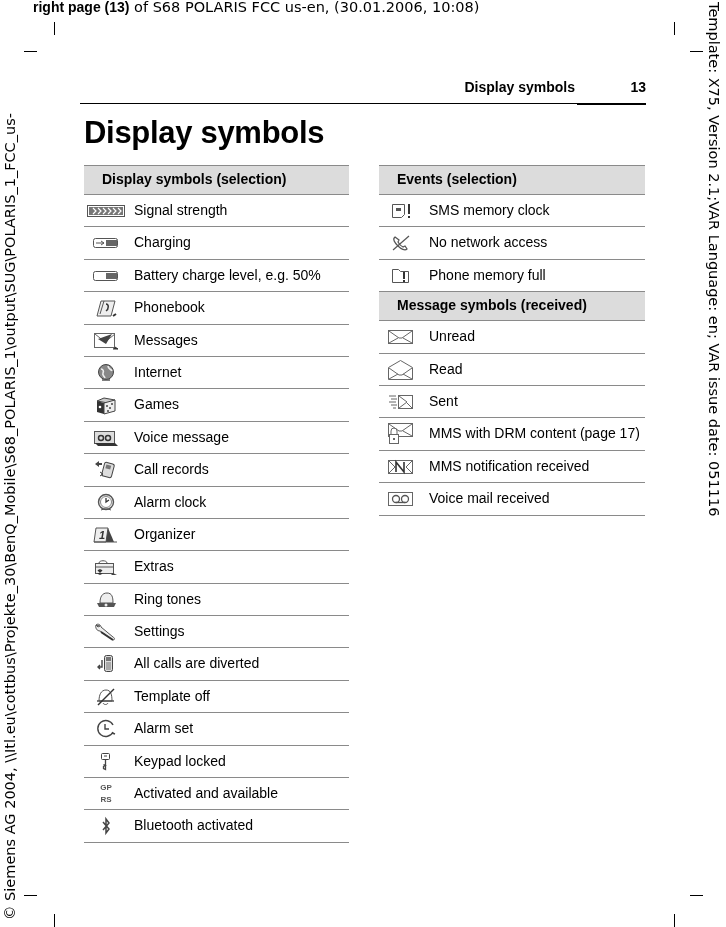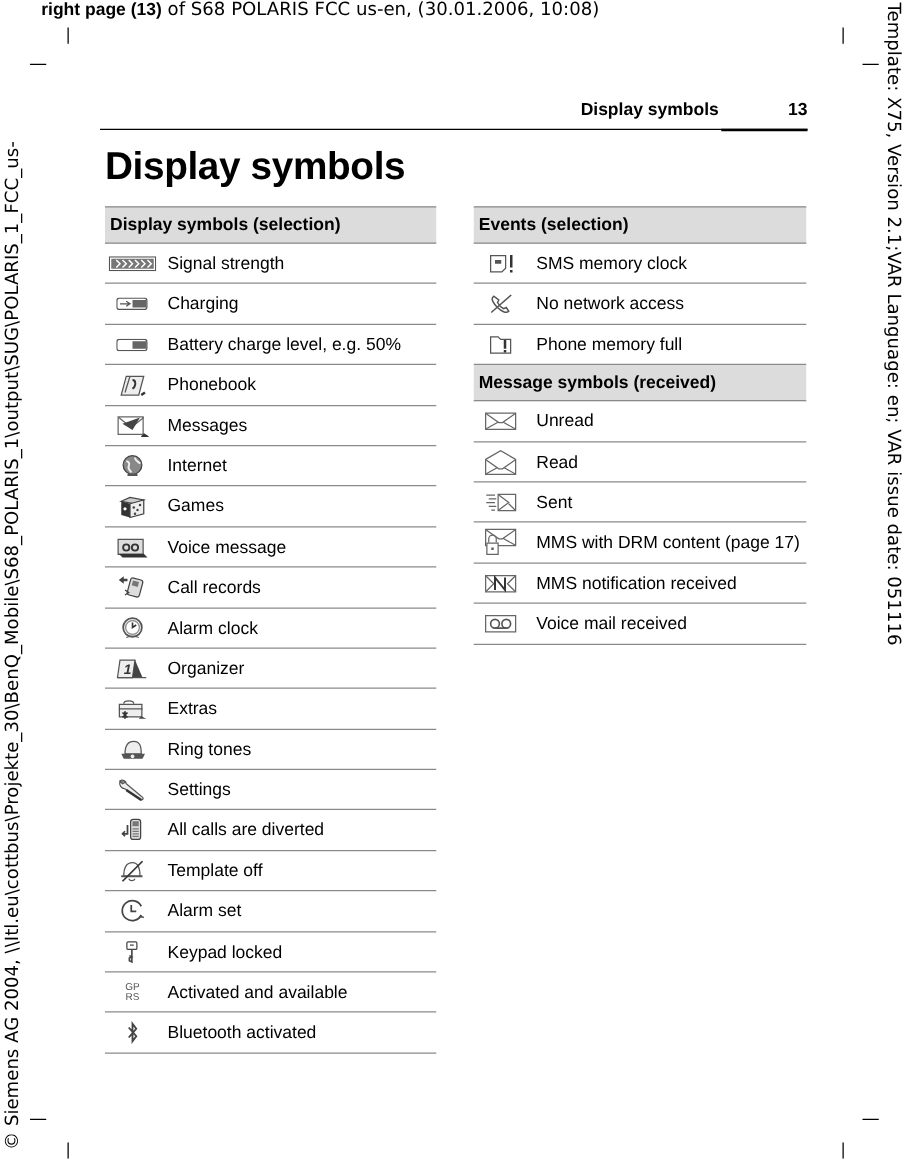--- a/index.html
+++ b/index.html
@@ -39,21 +39,21 @@
     }
     .page-title {
       position: absolute; left: 84px; top: 115px; font-size: 31px; font-weight: bold;
       letter-spacing: -0.3px;
     }
     .table { position: absolute; width: 265px; }
     .table.left { left: 84px; top: 165px; }
     .table.right { left: 379px; top: 165px; width: 266px; }
     .thead {
       background: #dcdcdc; font-weight: bold; font-size: 14px;
-      height: 28px; line-height: 26px; padding-left: 4px;
+      height: 28px; line-height: 26px; padding-left: 18px;
       border-top: 1px solid #8a8a8a; border-bottom: 1px solid #8a8a8a;
     }
     .row {
       position: relative; height: 31.4px; border-bottom: 1px solid #8a8a8a;
       font-size: 14px;
     }
     .row .ico {
       position: absolute; left: 2px; top: 6px; width: 40px; height: 20px;
       display: flex; align-items: center; justify-content: center;
     }
@@ -299,21 +299,21 @@
       <svg width="14" height="20" viewBox="0 0 14 20">
           <rect x="2.5" y="1.5" width="8" height="6" rx="1" fill="#fff" stroke="#444"></rect>
           <path d="M5 4h3" stroke="#444"></path>
           <path d="M6.5 7.5v10l-2-1v-2l2-1-2-1" stroke="#444" fill="none" stroke-width="1.3"></path>
         </svg>
     </span>
     <span class="lbl">Keypad locked</span>
   </div>
 
   <div class="row">
-    <span class="ico" style="flex-direction:column;font-size:8px;line-height:8px;font-weight:normal;color:#555;">
+    <span class="ico" style="flex-direction:column;font-size:8px;line-height:8px;font-weight:bold;color:#555;justify-content:space-between;">
       <span>GP</span>
       <span>RS</span>
     </span>
     <span class="lbl">Activated and available</span>
   </div>
 
   <div class="row">
     <span class="ico">
       <svg width="12" height="20" viewBox="0 0 12 20">
           <path d="M3 6l6 7-3 4V3l3 4-6 7" stroke="#444" fill="none" stroke-width="1.5"></path>

